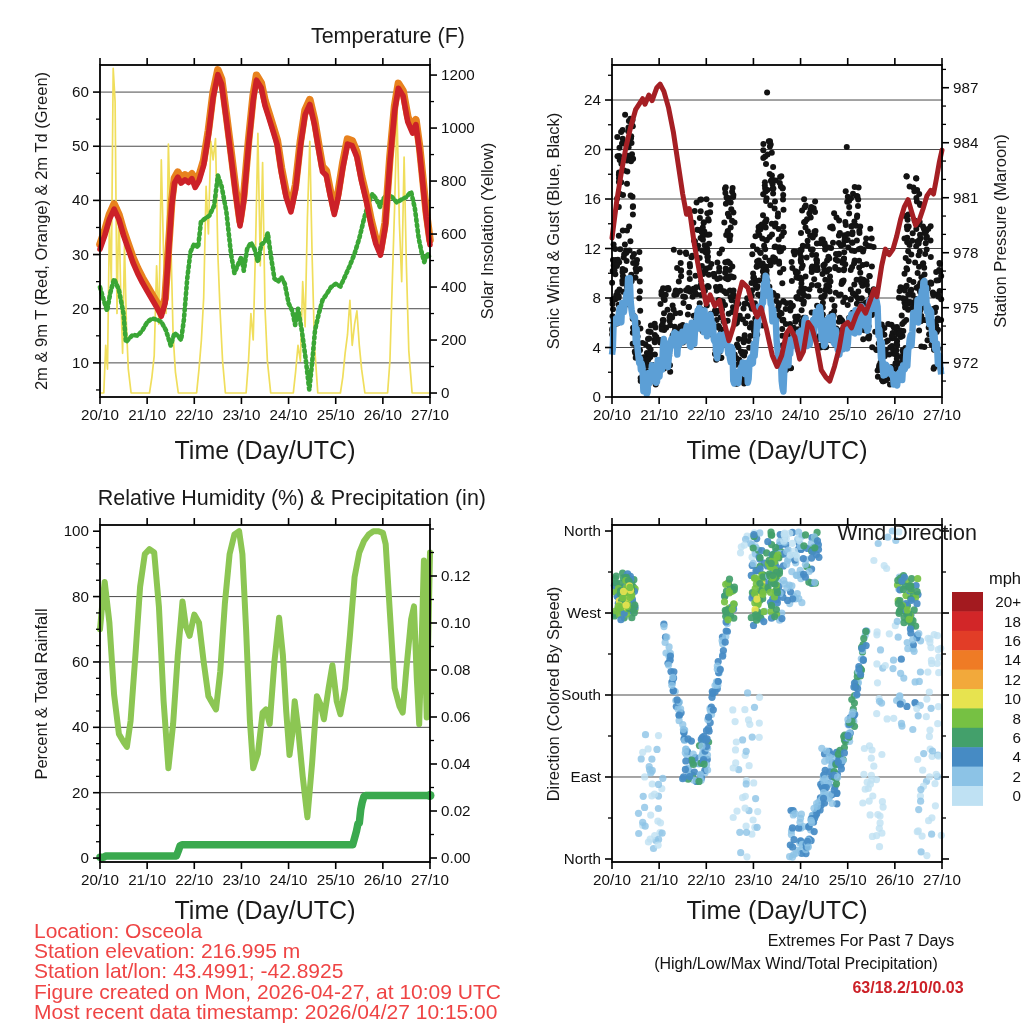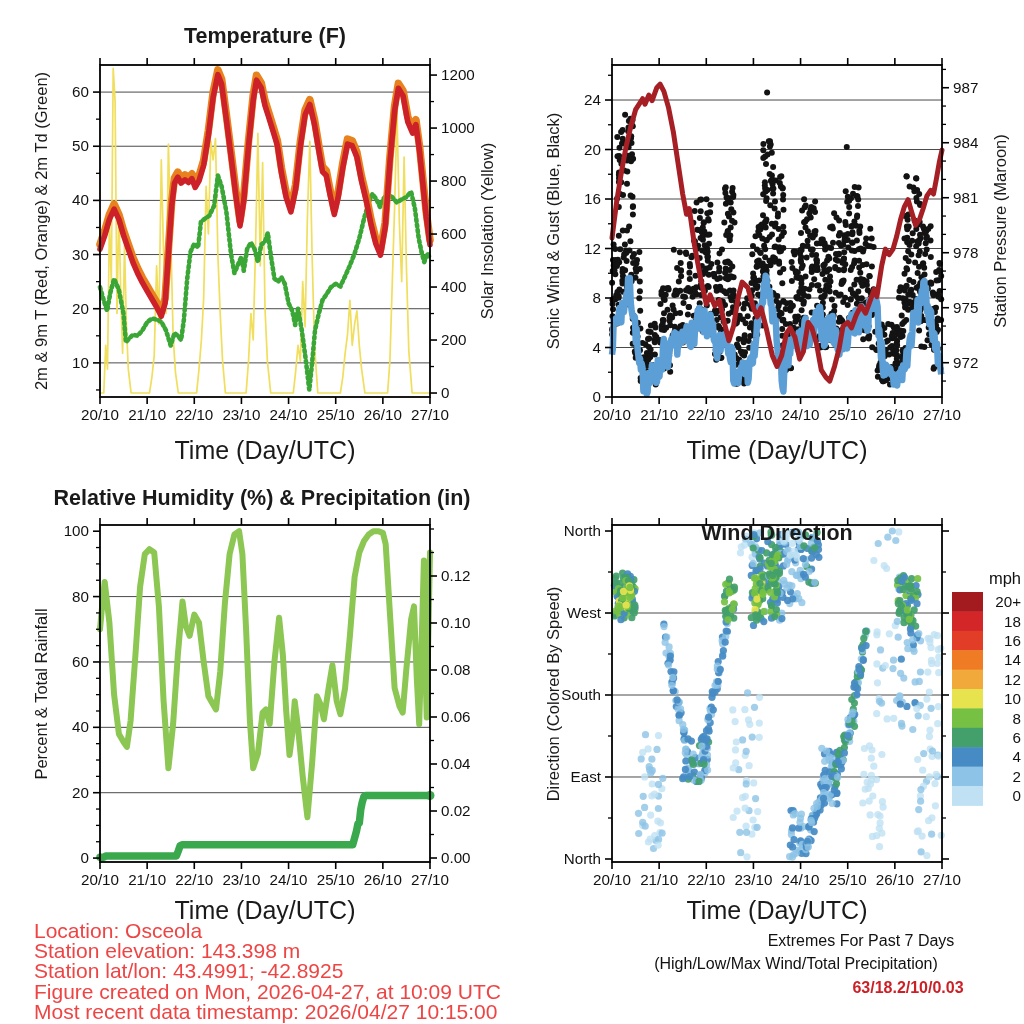--- a/index.html
+++ b/index.html
@@ -1,20 +1,20 @@
 <!DOCTYPE html>
 <html><head>
 <meta charset="utf-8">
 <style>
   html,body{margin:0;padding:0;background:#fff;}
   .page{position:relative;width:1024px;height:1024px;background:#fff;overflow:hidden;
         font-family:"Liberation Sans","DejaVu Sans",sans-serif;color:#111;}
   #chart-svg{position:absolute;left:0;top:0;}
   .abs{position:absolute;}
-  .panel-title{font-size:21.5px;text-align:center;color:#1a1a1a;font-weight:bold;}
+  .panel-title{font-size:21.5px;text-align:right;color:#1a1a1a;}
   .axis-title{font-size:25px;text-align:center;color:#1a1a1a;}
   .rot-label{font-size:16.5px;text-align:center;width:420px;height:22px;
              transform:rotate(-90deg);color:#1a1a1a;}
   .footer-block{font-size:21px;line-height:20.2px;color:#ef4444;}
   .extreme-line{font-size:16px;text-align:center;width:400px;color:#111;}
   .extreme-value{font-weight:bold;}
 </style>
 </head>
 <body>
 
@@ -2762,38 +2762,38 @@
           <text x="1021" y="762.4000000000001" text-anchor="end" font-size="15.2" font-family="&quot;Liberation Sans&quot;,&quot;DejaVu Sans&quot;,sans-serif" fill="#111">4</text>
           <rect x="952" y="766.6" width="31" height="19.9" fill="#8cc3e6"></rect>
           <text x="1021" y="781.8000000000001" text-anchor="end" font-size="15.2" font-family="&quot;Liberation Sans&quot;,&quot;DejaVu Sans&quot;,sans-serif" fill="#111">2</text>
           <rect x="952" y="786" width="31" height="19.9" fill="#bfe1f3"></rect>
           <text x="1021" y="801.2" text-anchor="end" font-size="15.2" font-family="&quot;Liberation Sans&quot;,&quot;DejaVu Sans&quot;,sans-serif" fill="#111">0</text>
         </g>
       </g>
     </svg>
 
   <div class="abs panel-title" style="left:65px;top:24px;width:400px;">Temperature (F)</div>
-  <div class="abs panel-title" style="left:32px;top:486px;width:460px;">Relative Humidity (%) &amp; Precipitation (in)</div>
+  <div class="abs panel-title" style="left:26px;top:486px;width:460px;">Relative Humidity (%) &amp; Precipitation (in)</div>
   <div class="abs panel-title" style="left:577px;top:486px;width:400px;margin-top:35px;">Wind Direction</div>
 
   <div class="abs axis-title" style="left:115px;top:436px;width:300px;">Time (Day/UTC)</div>
   <div class="abs axis-title" style="left:627px;top:436px;width:300px;">Time (Day/UTC)</div>
   <div class="abs axis-title" style="left:115px;top:896px;width:300px;">Time (Day/UTC)</div>
   <div class="abs axis-title" style="left:627px;top:896px;width:300px;">Time (Day/UTC)</div>
 
   <div class="abs rot-label" style="left:-167px;top:220px;">2m &amp; 9m T (Red, Orange) &amp; 2m Td (Green)</div>
   <div class="abs rot-label" style="left:279px;top:220px;">Solar Insolation (Yellow)</div>
   <div class="abs rot-label" style="left:345px;top:220px;">Sonic Wind &amp; Gust (Blue, Black)</div>
   <div class="abs rot-label" style="left:792px;top:220px;">Station Pressure (Maroon)</div>
   <div class="abs rot-label" style="left:-167px;top:683px;">Percent &amp; Total Rainfall</div>
   <div class="abs rot-label" style="left:345px;top:683px;">Direction (Colored By Speed)</div>
 
   <div class="abs footer-block" style="left:34px;top:921px;">
     <div>Location: Osceola</div>
-    <div>Station elevation: 143.398 m</div>
+    <div>Station elevation: 216.995 m</div>
     <div>Station lat/lon: 43.4991; -42.8925</div>
     <div>Figure created on Mon, 2026-04-27, at 10:09 UTC</div>
     <div>Most recent data timestamp: 2026/04/27 10:15:00</div>
   </div>
 
   <div class="abs extreme-line" style="left:661px;top:932px;">Extremes For Past 7 Days</div>
   <div class="abs extreme-line" style="left:596px;top:955px;">(High/Low/Max Wind/Total Precipitation)</div>
   <div class="abs extreme-line extreme-value" style="left: 708px; top: 979px; color: rgb(204, 32, 39);">63/18.2/10/0.03</div>
 </div>
 

